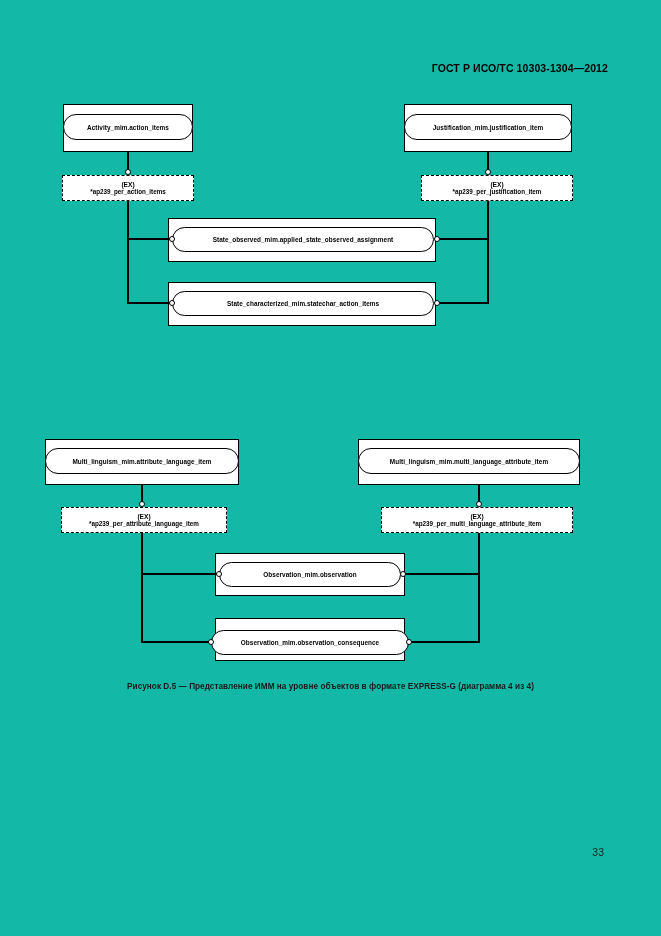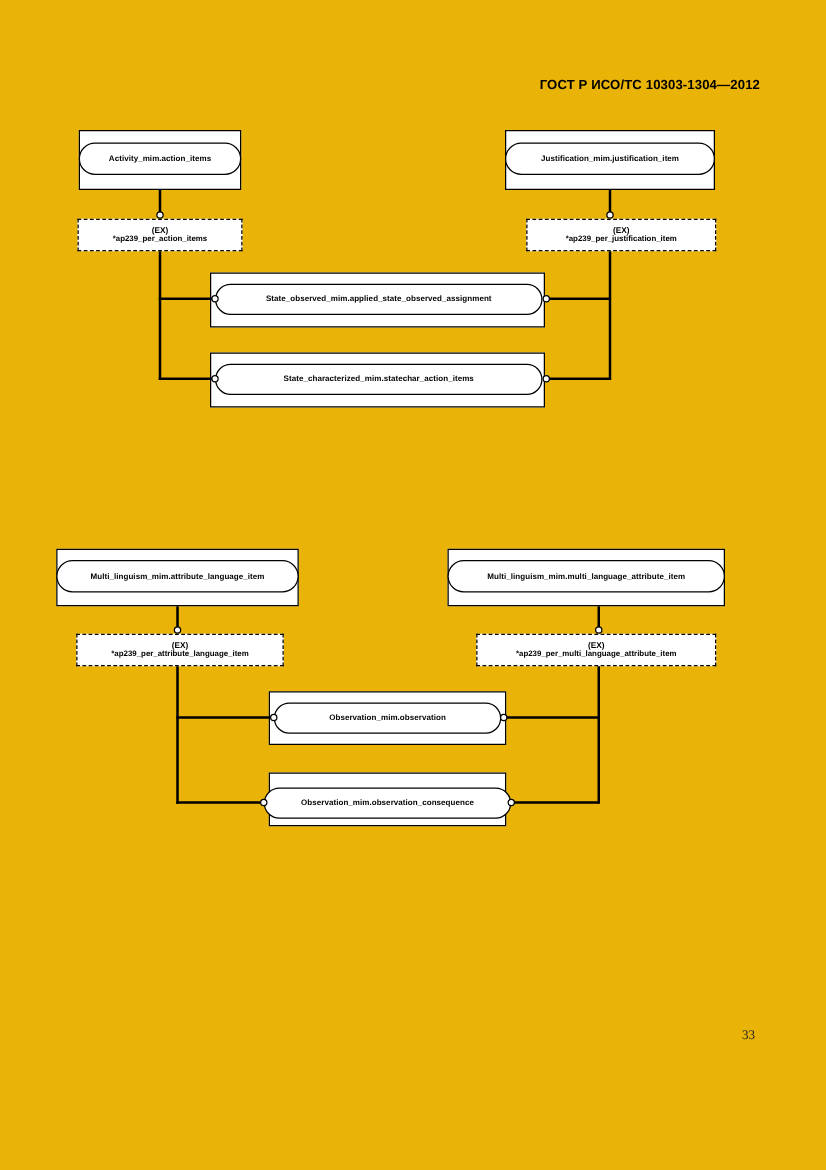--- a/index.html
+++ b/index.html
@@ -14,42 +14,41 @@
     font-family: "Liberation Sans", sans-serif;
     color: #000000;
     overflow: hidden;
   }
 
   .page {
     position: absolute;
     left: 0; top: 0;
     width: 661px;
     height: 936px;
-    background: #eab308;
+    background: #14b8a6;
   }
 
   
   .doc-header {
     position: absolute;
     right: 53px;
     top: 62px;
     font-size: 10.5px;
     font-weight: bold;
     letter-spacing: 0.1px;
     white-space: nowrap;
   }
 
   
   .page-number {
     position: absolute;
     right: 57px;
-    top: 823px;
+    top: 846px;
     font-size: 10.5px;
     color: #222;
-    font-family: Liberation Serif, serif;
   }
 
   
   .caption {
     position: absolute;
     left: 0;
     width: 661px;
     text-align: center;
     font-size: 8.2px;
     font-weight: bold;
@@ -222,16 +221,17 @@
     <div class="node-circle" style="left:216px; top:146px;"></div>
     <div class="node-circle" style="left:208px; top:214px;"></div>
 
     <div class="line-v" style="left:478px; top:108px; height:110px;"></div>
     <div class="line-h" style="left:404px; top:148px; width:75px;"></div>
     <div class="line-h" style="left:409px; top:216px; width:70px;"></div>
     <div class="node-circle" style="left:400px; top:146px;"></div>
     <div class="node-circle" style="left:406px; top:214px;"></div>
   </div>
 
+  <div class="caption" id="caption-d5">Рисунок  D.5 — Представление ИММ на уровне объектов в формате EXPRESS-G (диаграмма 4 из 4)</div>
 
   <div class="page-number">33</div>
 
 </div>
 
 </body></html>

